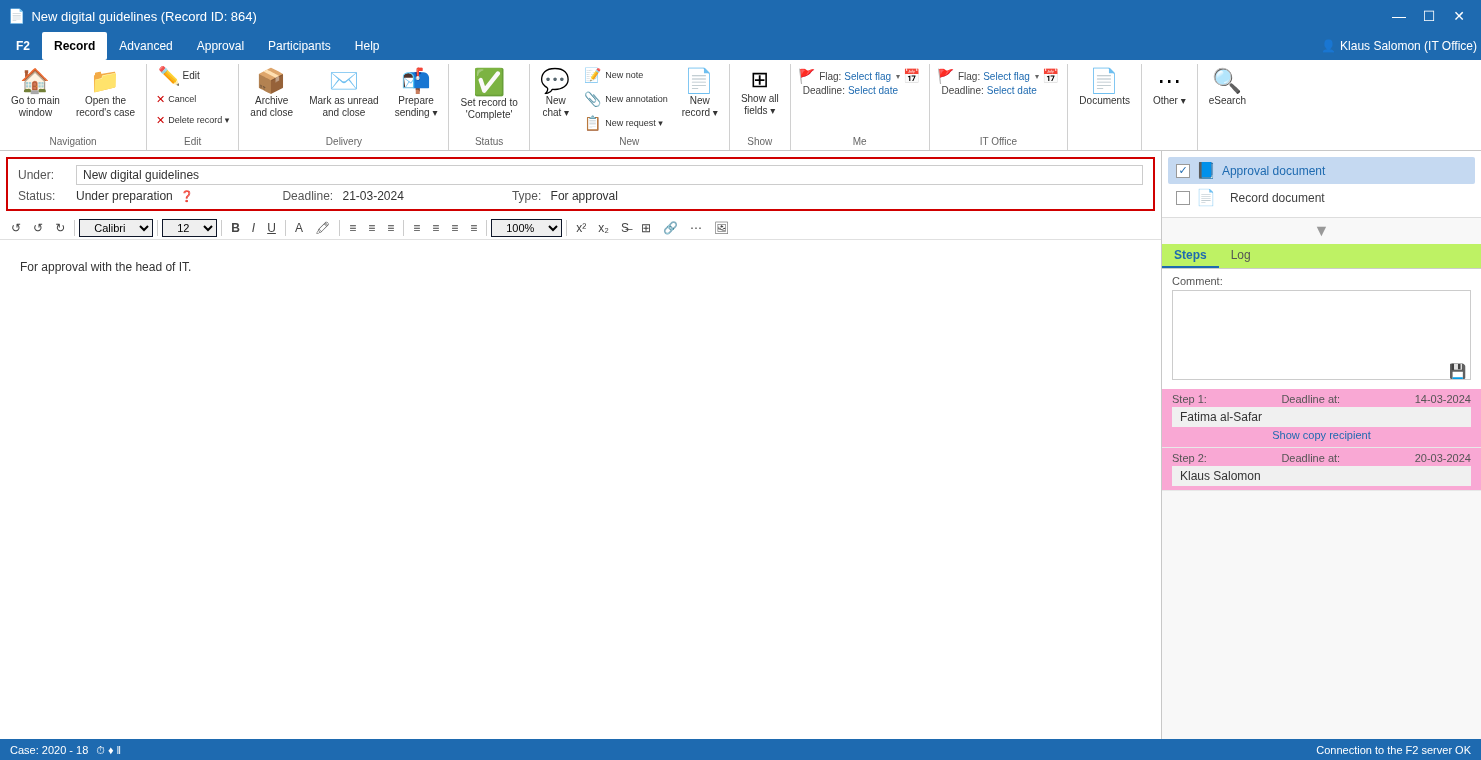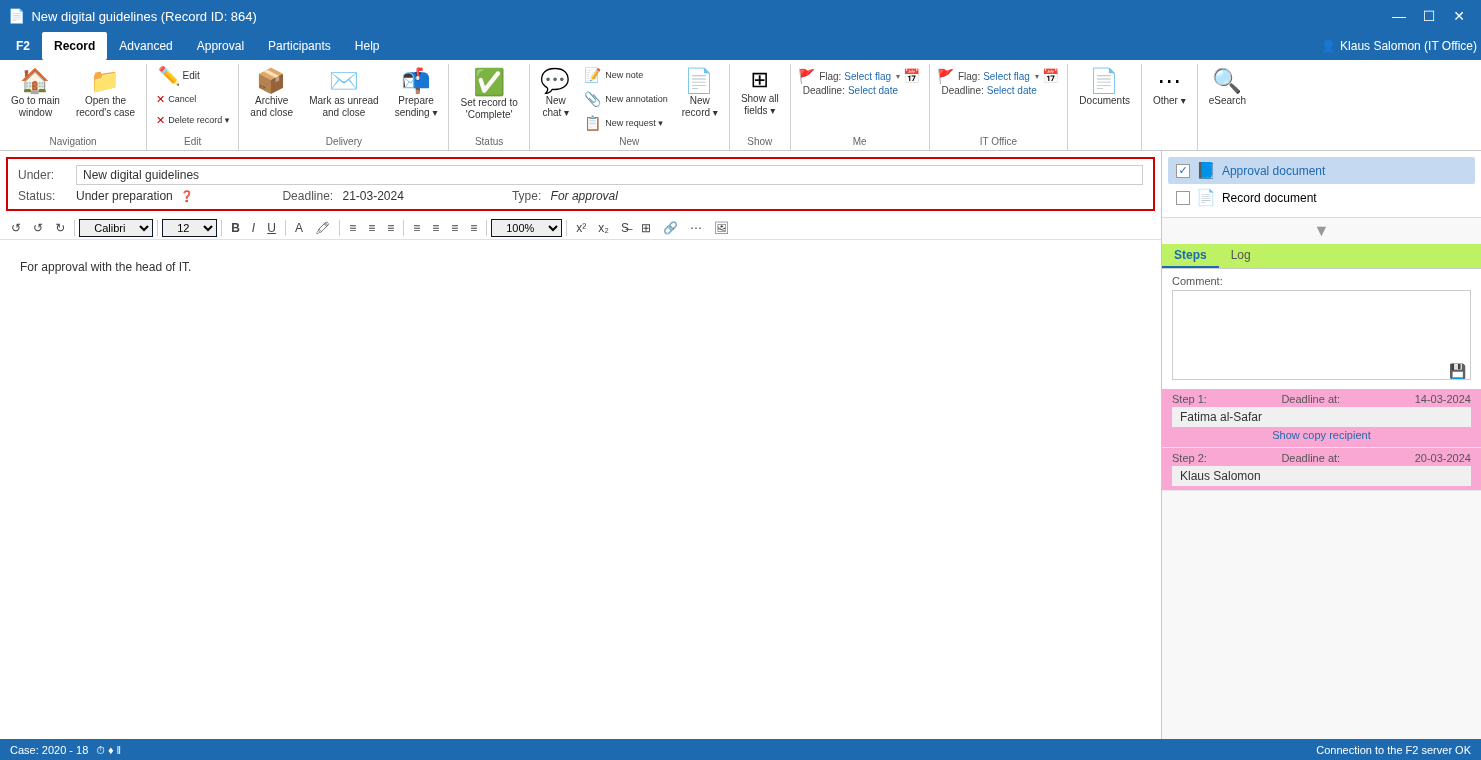--- a/index.html
+++ b/index.html
@@ -390,21 +390,21 @@
       <div class="record-info-row">
         <span class="info-label">Status:</span>
         <span class="info-value">Under preparation</span>
         <span class="help-icon">❓</span>
         <span class="info-deadline" style="margin-left:80px;">
           <span class="info-label">Deadline:</span>
           <span class="info-value" style="margin-left:6px;">21-03-2024</span>
         </span>
         <span class="info-type" style="margin-left:100px;">
           <span class="info-label">Type:</span>
-          <span class="info-value" style="margin-left:6px;font-style:italic;">For approval</span>
+          <span class="info-value" style="margin-left:6px;">For approval</span>
         </span>
       </div>
     </div>
 
     <div class="format-toolbar">
       <button class="format-btn">↺</button>
       <button class="format-btn">↺</button>
       <button class="format-btn">↻</button>
       <div class="format-sep"></div>
       <select class="format-select">
@@ -456,21 +456,21 @@
       <div class="doc-list-item active">
         <div class="doc-checkbox">
           <span class="doc-checked">✓</span>
         </div>
         <span style="color:#1e6ab0; font-size:16px;">📘</span>
         <span class="doc-name">Approval document</span>
       </div>
       <div class="doc-list-item">
         <div class="doc-checkbox"></div>
         <span style="font-size:16px;">📄</span>
-        <span class="doc-name" style="color:#000000;">Record document</span>
+        <span class="doc-name" style="color:#404040;margin-left:8px;">Record document</span>
       </div>
     </div>
 
     <div class="right-panel-arrow">
       <span style="color:#999; font-size:16px;">▼</span>
     </div>
 
     <div class="steps-panel">
       <div class="steps-tabs">
         <div class="steps-tab active">Steps</div>

